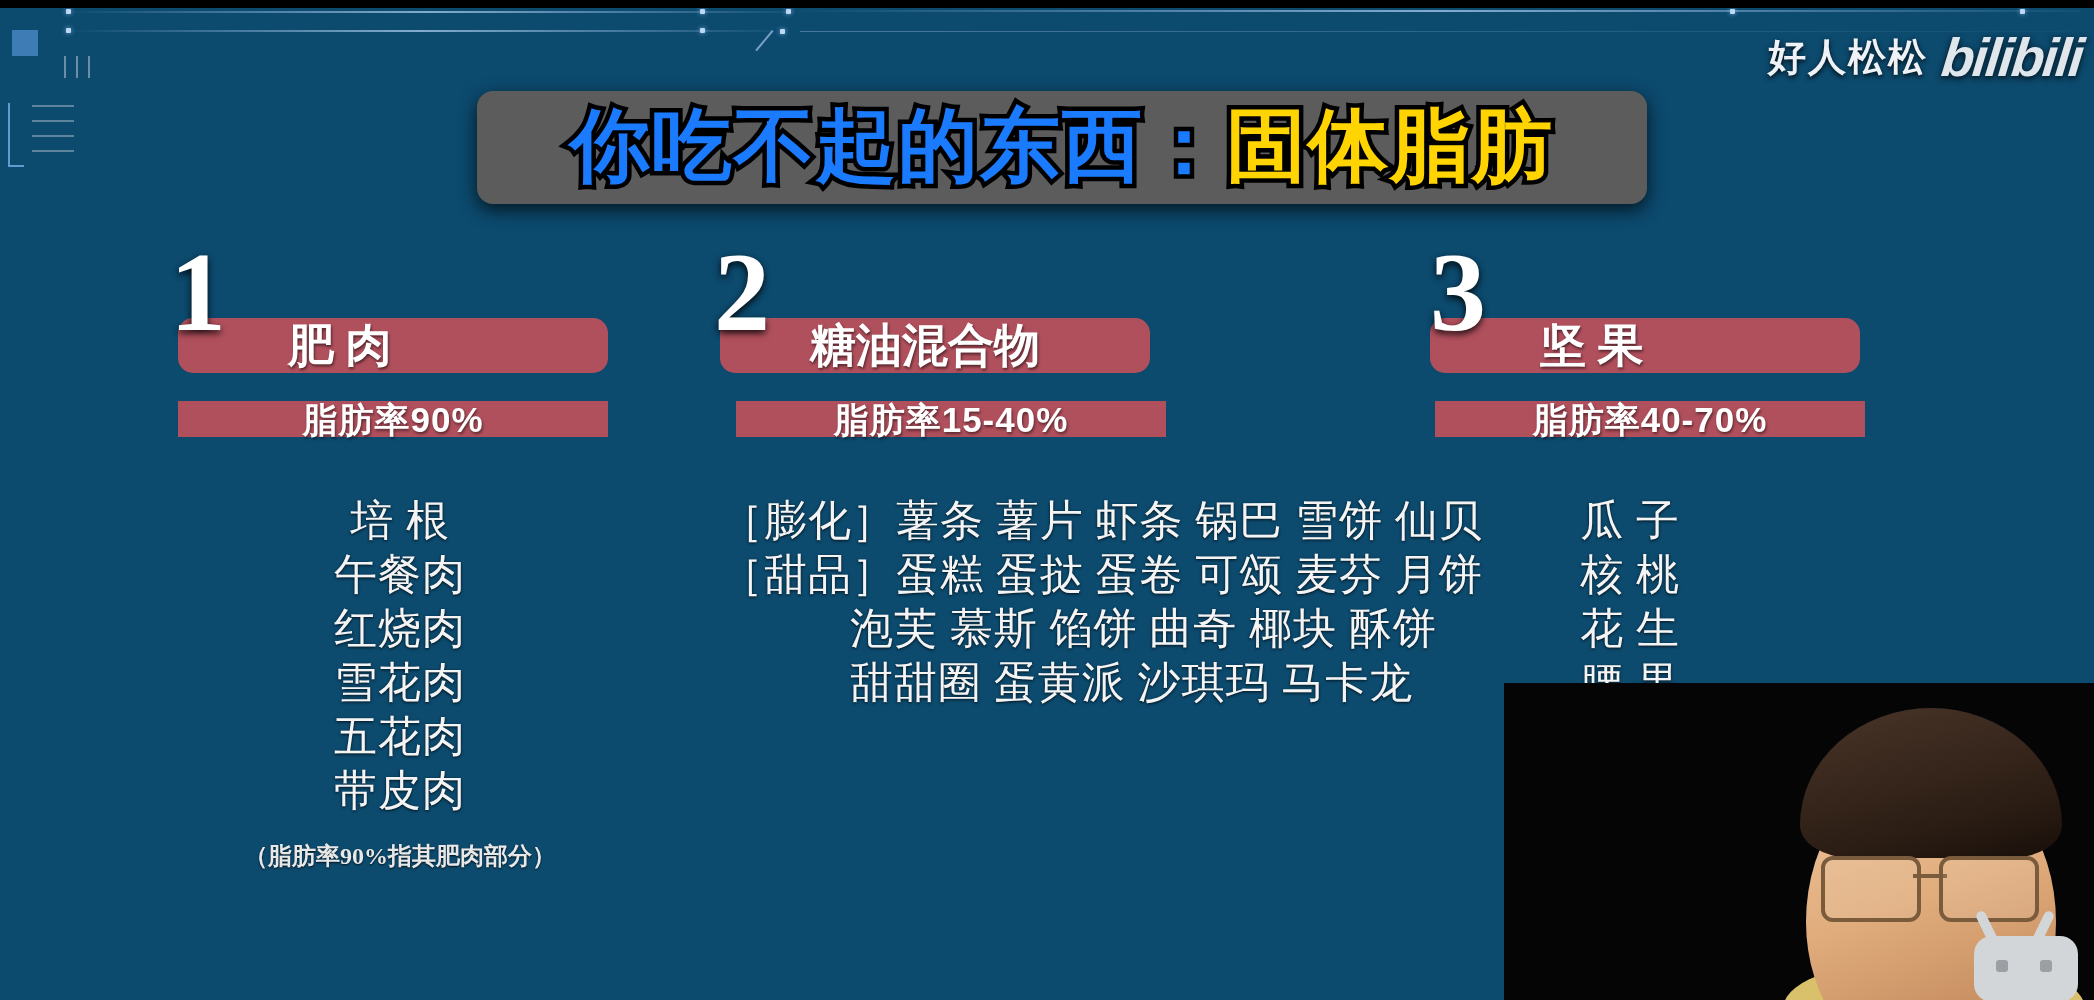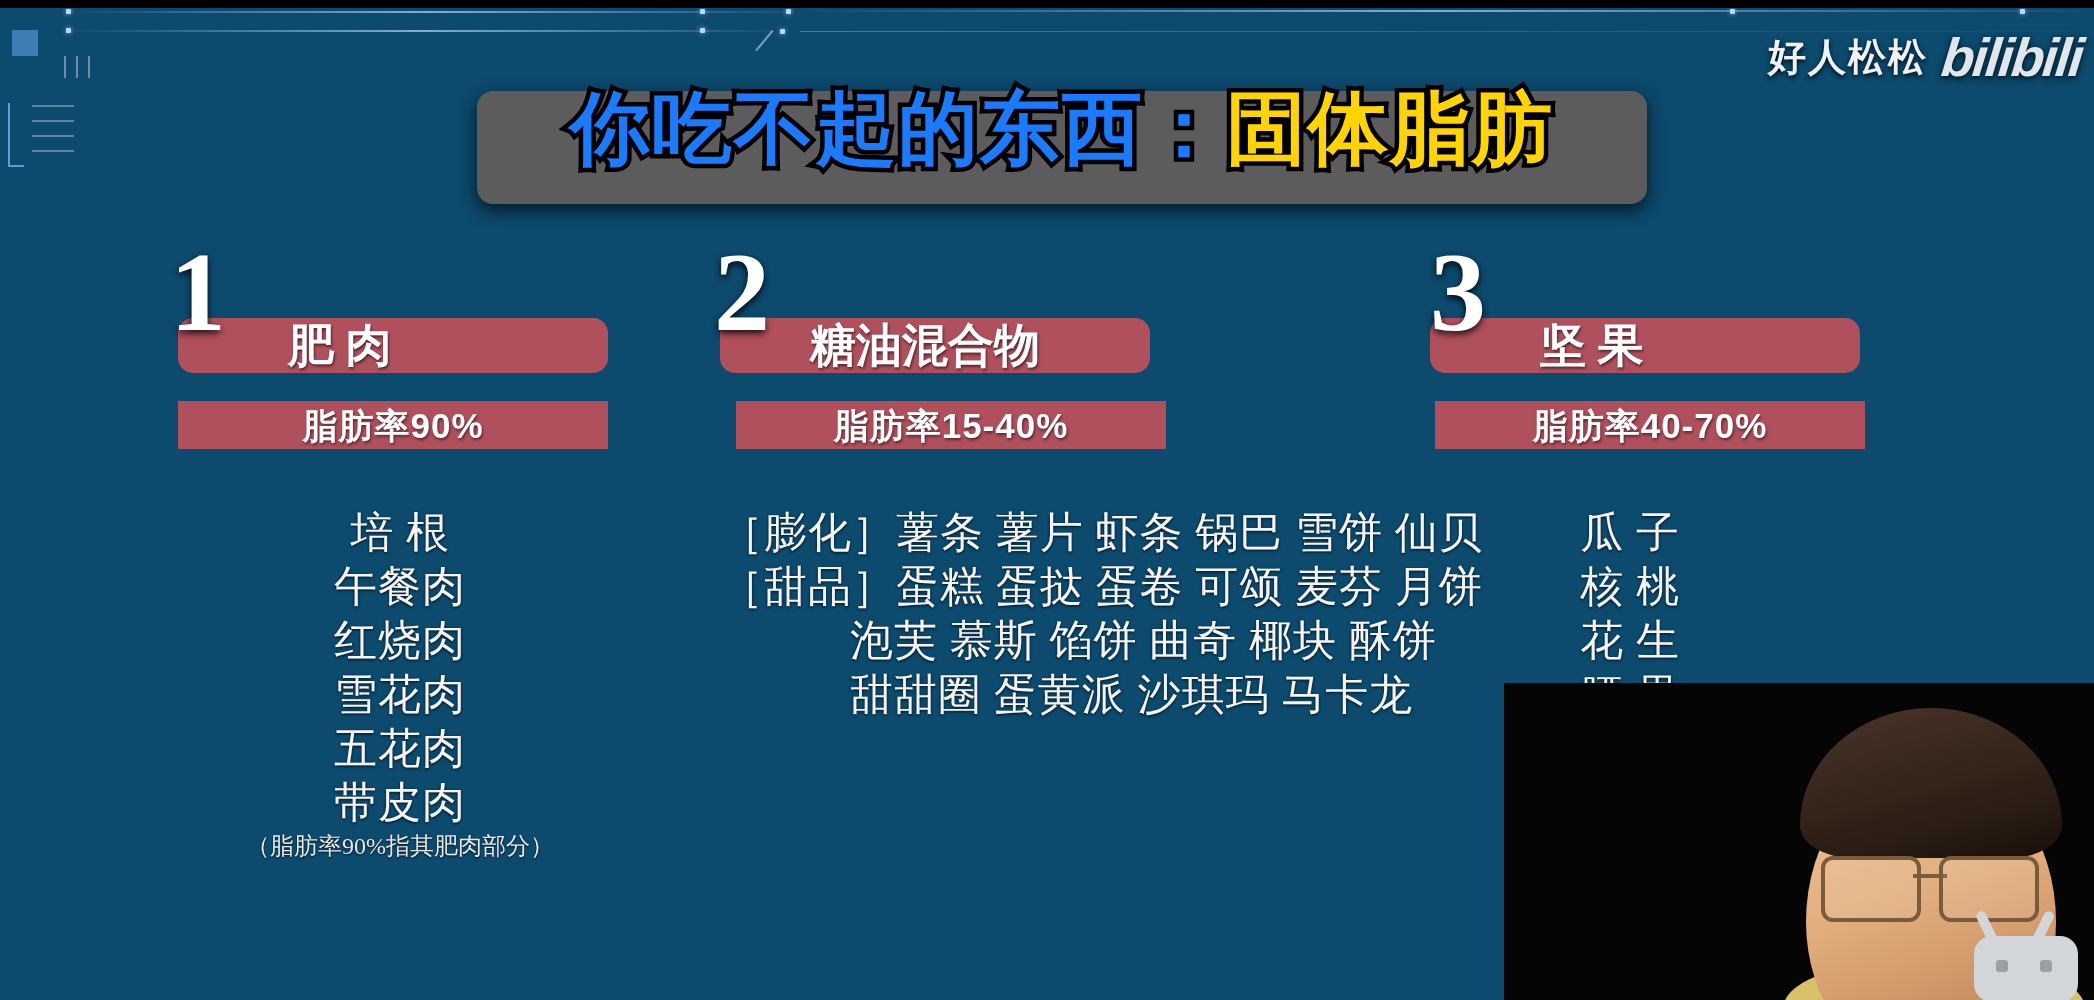--- a/index.html
+++ b/index.html
@@ -101,21 +101,21 @@
   
   .headline {
     position: absolute;
     left: 477px;
     top: 83px;
     width: 1170px;
     height: 113px;
     background: #5c5c5c;
     border-radius: 16px;
     display: flex;
-    align-items: flex-start;
+    align-items: center;
     justify-content: center;
     box-shadow: 0 6px 18px rgba(0,0,0,0.7);
   }
   .headline-text {
     font-family: "Liberation Sans", sans-serif;
     font-weight: 700;
     font-size: 80px;
     line-height: 1;
     letter-spacing: 2px;
     white-space: nowrap;
@@ -177,21 +177,21 @@
   .title-bar-text {
     font-family: "Liberation Serif", "DejaVu Serif", serif;
     font-weight: 700;
     font-size: 46px;
     color: #ffffff;
     line-height: 1;
     text-shadow: 1px 2px 3px rgba(0,0,0,0.55);
     white-space: nowrap;
   }
   .rate-bar {
-    height: 48px;
+    height: 36px;
     background: #b1505d;
     display: flex;
     align-items: center;
     justify-content: center;
     margin-top: 13px;
   }
   .rate-bar-text {
     font-family: "Liberation Sans", sans-serif;
     font-weight: 700;
     font-size: 35px;
@@ -241,23 +241,25 @@
   .indent { display: inline-block; width: 130px; }
   .small-note {
     font-size: 27px;
     letter-spacing: 0;
   }
   .footnote {
     font-family: "Liberation Serif", "DejaVu Serif", serif;
     font-size: 24px;
     color: #e8e8e8;
     text-align: center;
+    margin-top: 22px;
     padding-right: 140px;
     white-space: nowrap;
     text-shadow: 0 1px 2px rgba(0,0,0,0.8);
+    font-weight: bold;
   }
 
   
   .webcam {
     position: absolute;
     right: 0;
     bottom: 0;
     width: 590px;
     height: 325px;
     overflow: hidden;

